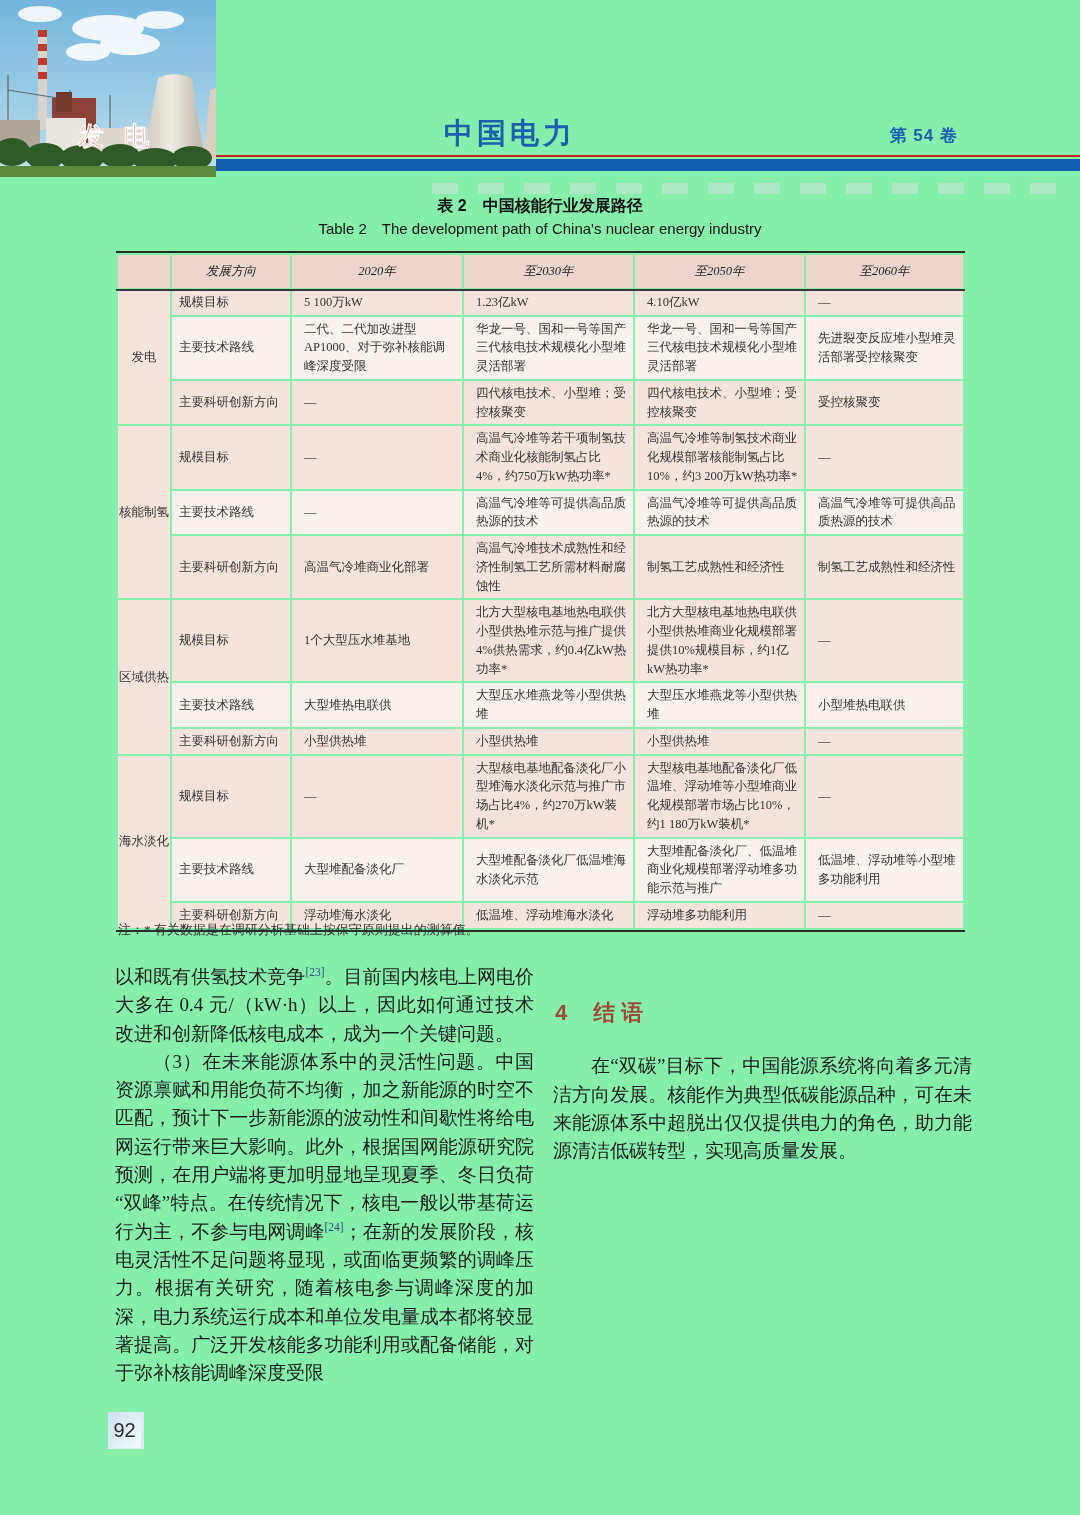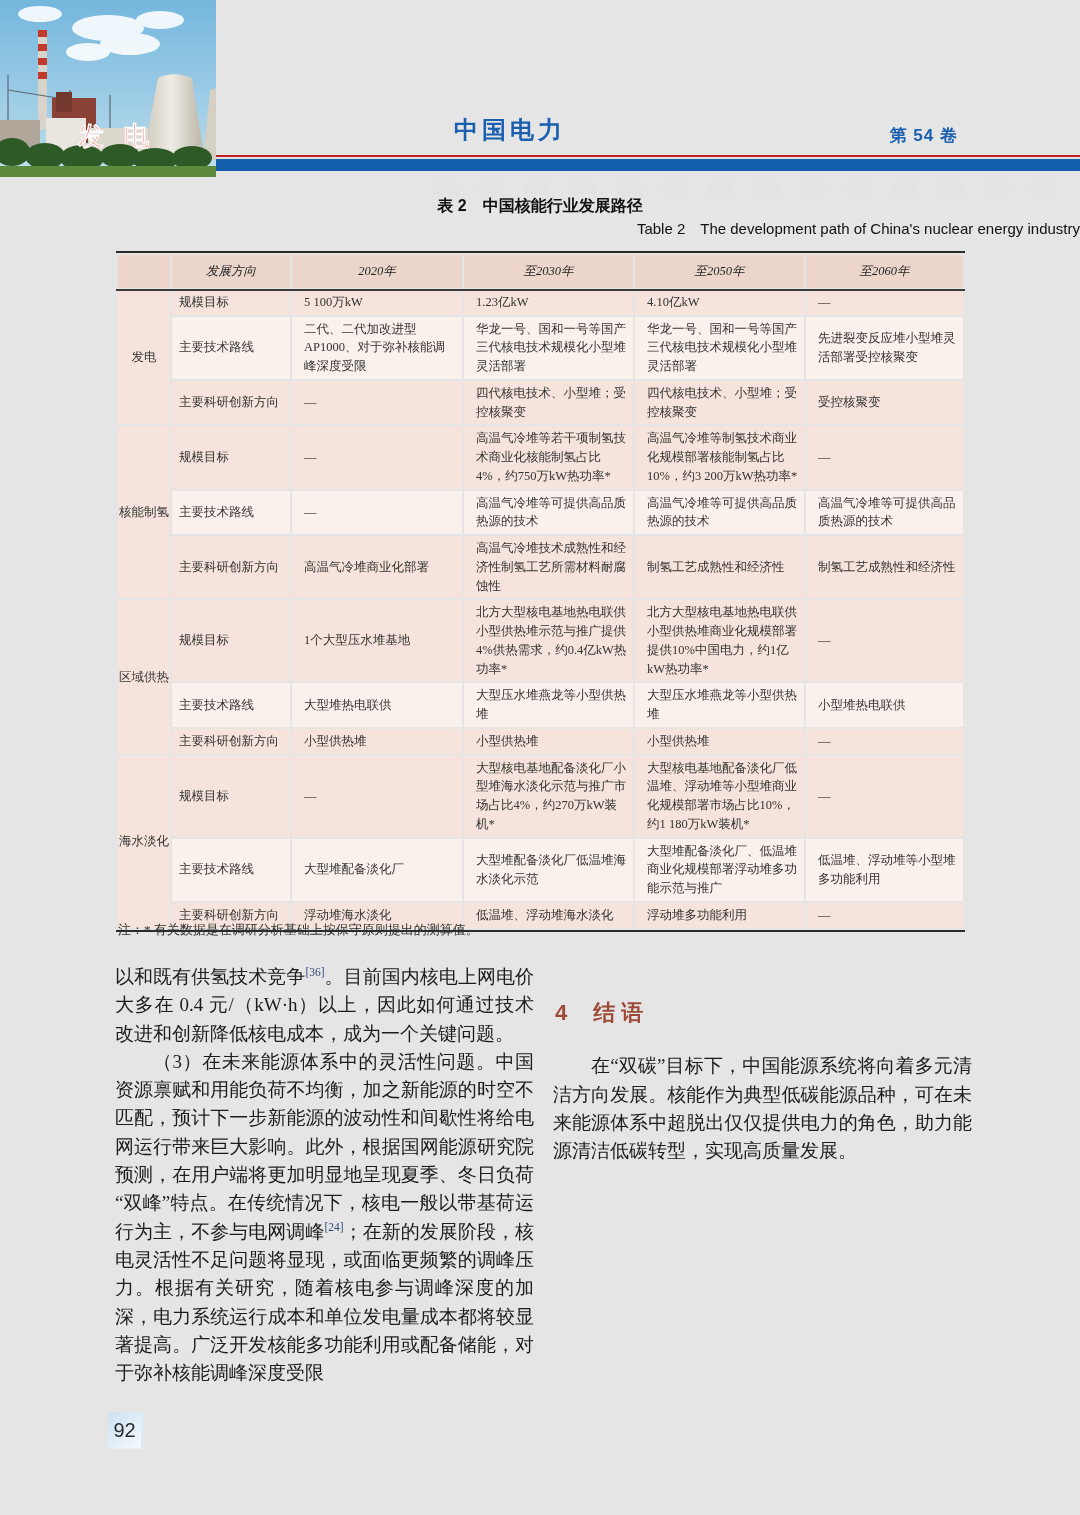--- a/index.html
+++ b/index.html
@@ -13,34 +13,34 @@
     --table-row-b:#fbf1ec;
     --page-badge-bg:#cde0f2;
     --ink:#1c1c1c;
   }
   *{margin:0;padding:0;box-sizing:border-box;}
   html,body{background:#888;}
   .page{
     position:relative;
     width:1080px;height:1515px;
     margin:0 auto;
-    background:#e5e5e5;
+    background:#86efac;
     overflow:hidden;
     font-family:"Liberation Serif","DejaVu Serif",serif;
     color:var(--ink);
   }
 
   
   .photo{position:absolute;left:0;top:0;width:216px;height:177px;overflow:hidden;}
   .photo svg{display:block;width:100%;height:100%;}
   .journal-title{
     position:absolute;left:0;right:60px;top:114px;
     text-align:center;
     font-family:"Liberation Sans","DejaVu Sans",sans-serif;
-    font-weight:bold;font-size:24px;letter-spacing:4px;
+    font-weight:bold;font-size:29px;letter-spacing:4px;
     color:var(--journal-blue);
   }
   .volume{
     position:absolute;right:122px;top:124px;
     font-family:"Liberation Sans","DejaVu Sans",sans-serif;
     font-weight:bold;font-size:17px;letter-spacing:1px;
     color:var(--journal-blue);
   }
   .rule-red{position:absolute;left:216px;right:0;top:155px;height:2px;background:var(--rule-red);}
   .rule-blue{position:absolute;left:216px;right:0;top:159px;height:12px;background:var(--rule-blue);}
@@ -50,21 +50,21 @@
     opacity:.45;
   }
 
   
   .table-title-zh{
     position:absolute;left:0;right:0;top:196px;text-align:center;
     font-family:"Liberation Sans","DejaVu Sans",sans-serif;
     font-weight:bold;font-size:16px;color:#111;
   }
   .table-title-en{
-    position:absolute;left:0;right:0;top:220px;text-align:right;
+    position:absolute;left:0;right:0;top:220px;text-align:center;
     font-family:"Liberation Sans","DejaVu Sans",sans-serif;
     font-size:15px;color:#111;
   }
 
   
   .table-wrap{
     position:absolute;left:116px;top:251px;width:849px;
     border-top:2.5px solid #2b2b2b;
     border-bottom:2.5px solid #2b2b2b;
   }
@@ -267,21 +267,21 @@
             <td class="data-cell">高温气冷堆商业化部署</td>
             <td class="data-cell">高温气冷堆技术成熟性和经济性制氢工艺所需材料耐腐蚀性</td>
             <td class="data-cell">制氢工艺成熟性和经济性</td>
             <td class="data-cell">制氢工艺成熟性和经济性</td>
           </tr>
           <tr class="tint-a">
             <td rowspan="3" class="group-cell">区域供热</td>
             <td class="label-cell">规模目标</td>
             <td class="data-cell">1个大型压水堆基地</td>
             <td class="data-cell">北方大型核电基地热电联供小型供热堆示范与推广提供4%供热需求，约0.4亿kW热功率*</td>
-            <td class="data-cell">北方大型核电基地热电联供小型供热堆商业化规模部署提供10%中国电力，约1亿kW热功率*</td>
+            <td class="data-cell">北方大型核电基地热电联供小型供热堆商业化规模部署提供10%规模目标，约1亿kW热功率*</td>
             <td class="data-cell">—</td>
           </tr>
           <tr class="tint-b">
             <td class="label-cell">主要技术路线</td>
             <td class="data-cell">大型堆热电联供</td>
             <td class="data-cell">大型压水堆燕龙等小型供热堆</td>
             <td class="data-cell">大型压水堆燕龙等小型供热堆</td>
             <td class="data-cell">小型堆热电联供</td>
           </tr>
           <tr class="tint-a">
@@ -313,21 +313,21 @@
             <td class="data-cell">浮动堆多功能利用</td>
             <td class="data-cell">—</td>
           </tr>
         </tbody>
     </table>
     <div class="header-rule"></div>
   </div>
   <div class="table-note">注：* 有关数据是在调研分析基础上按保守原则提出的测算值。</div>
 
   <div class="col left">
-      <p class="body-p">以和既有供氢技术竞争<sup class="cite">[36]</sup>。目前国内核电上网电价大多在 0.4 元/（kW·h）以上，因此如何通过技术改进和创新降低核电成本，成为一个关键问题。</p>
+      <p class="body-p">以和既有供氢技术竞争<sup class="cite">[23]</sup>。目前国内核电上网电价大多在 0.4 元/（kW·h）以上，因此如何通过技术改进和创新降低核电成本，成为一个关键问题。</p>
       <p class="body-p indent">（3）在未来能源体系中的灵活性问题。中国资源禀赋和用能负荷不均衡，加之新能源的时空不匹配，预计下一步新能源的波动性和间歇性将给电网运行带来巨大影响。此外，根据国网能源研究院预测，在用户端将更加明显地呈现夏季、冬日负荷“双峰”特点。在传统情况下，核电一般以带基荷运行为主，不参与电网调峰<sup class="cite">[24]</sup>；在新的发展阶段，核电灵活性不足问题将显现，或面临更频繁的调峰压力。根据有关研究，随着核电参与调峰深度的加深，电力系统运行成本和单位发电量成本都将较显著提高。广泛开发核能多功能利用或配备储能，对于弥补核能调峰深度受限</p>
     </div>
   <div class="col right">
       <h2 class="section-heading"><span class="h-num">4</span><span class="h-title">结语</span></h2>
       <p class="body-p indent">在“双碳”目标下，中国能源系统将向着多元清洁方向发展。核能作为典型低碳能源品种，可在未来能源体系中超脱出仅仅提供电力的角色，助力能源清洁低碳转型，实现高质量发展。</p>
     </div>
 
   <div class="page-number">92</div>
 </div>
 

